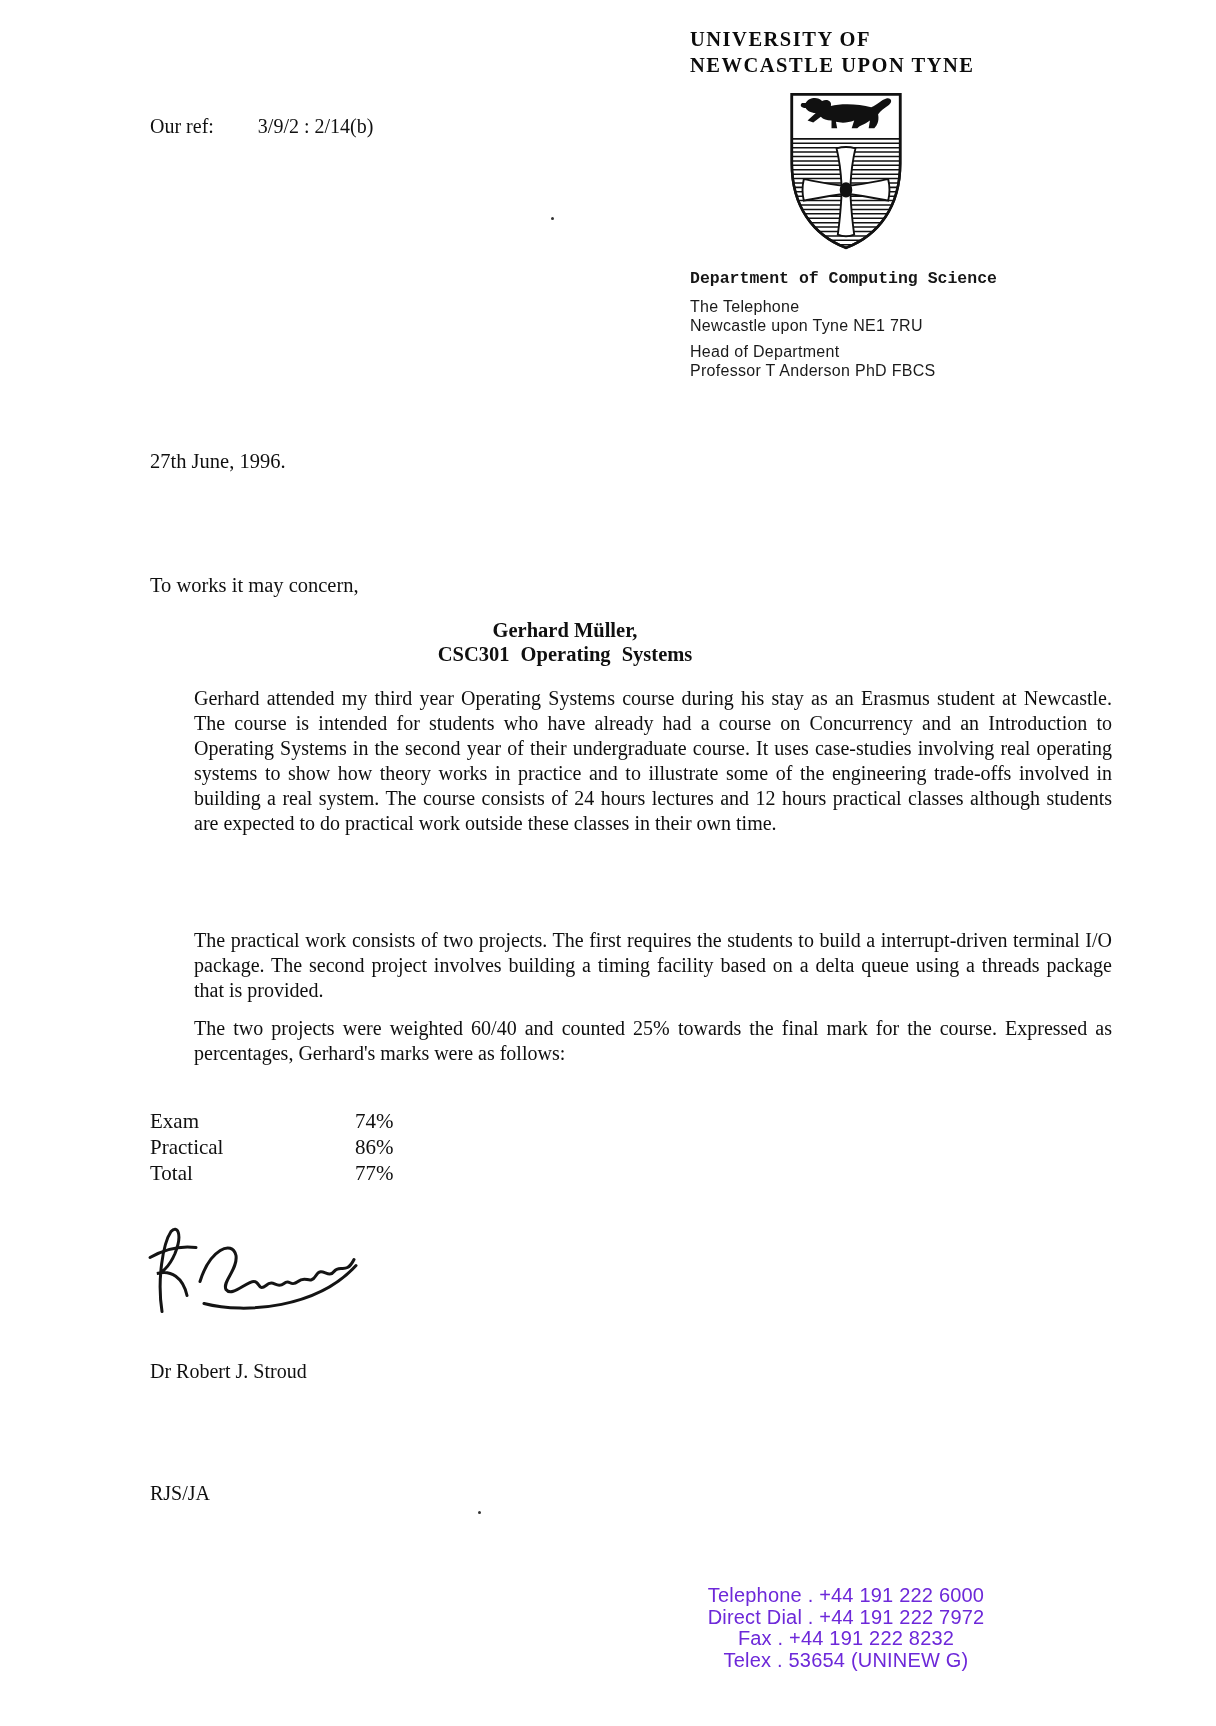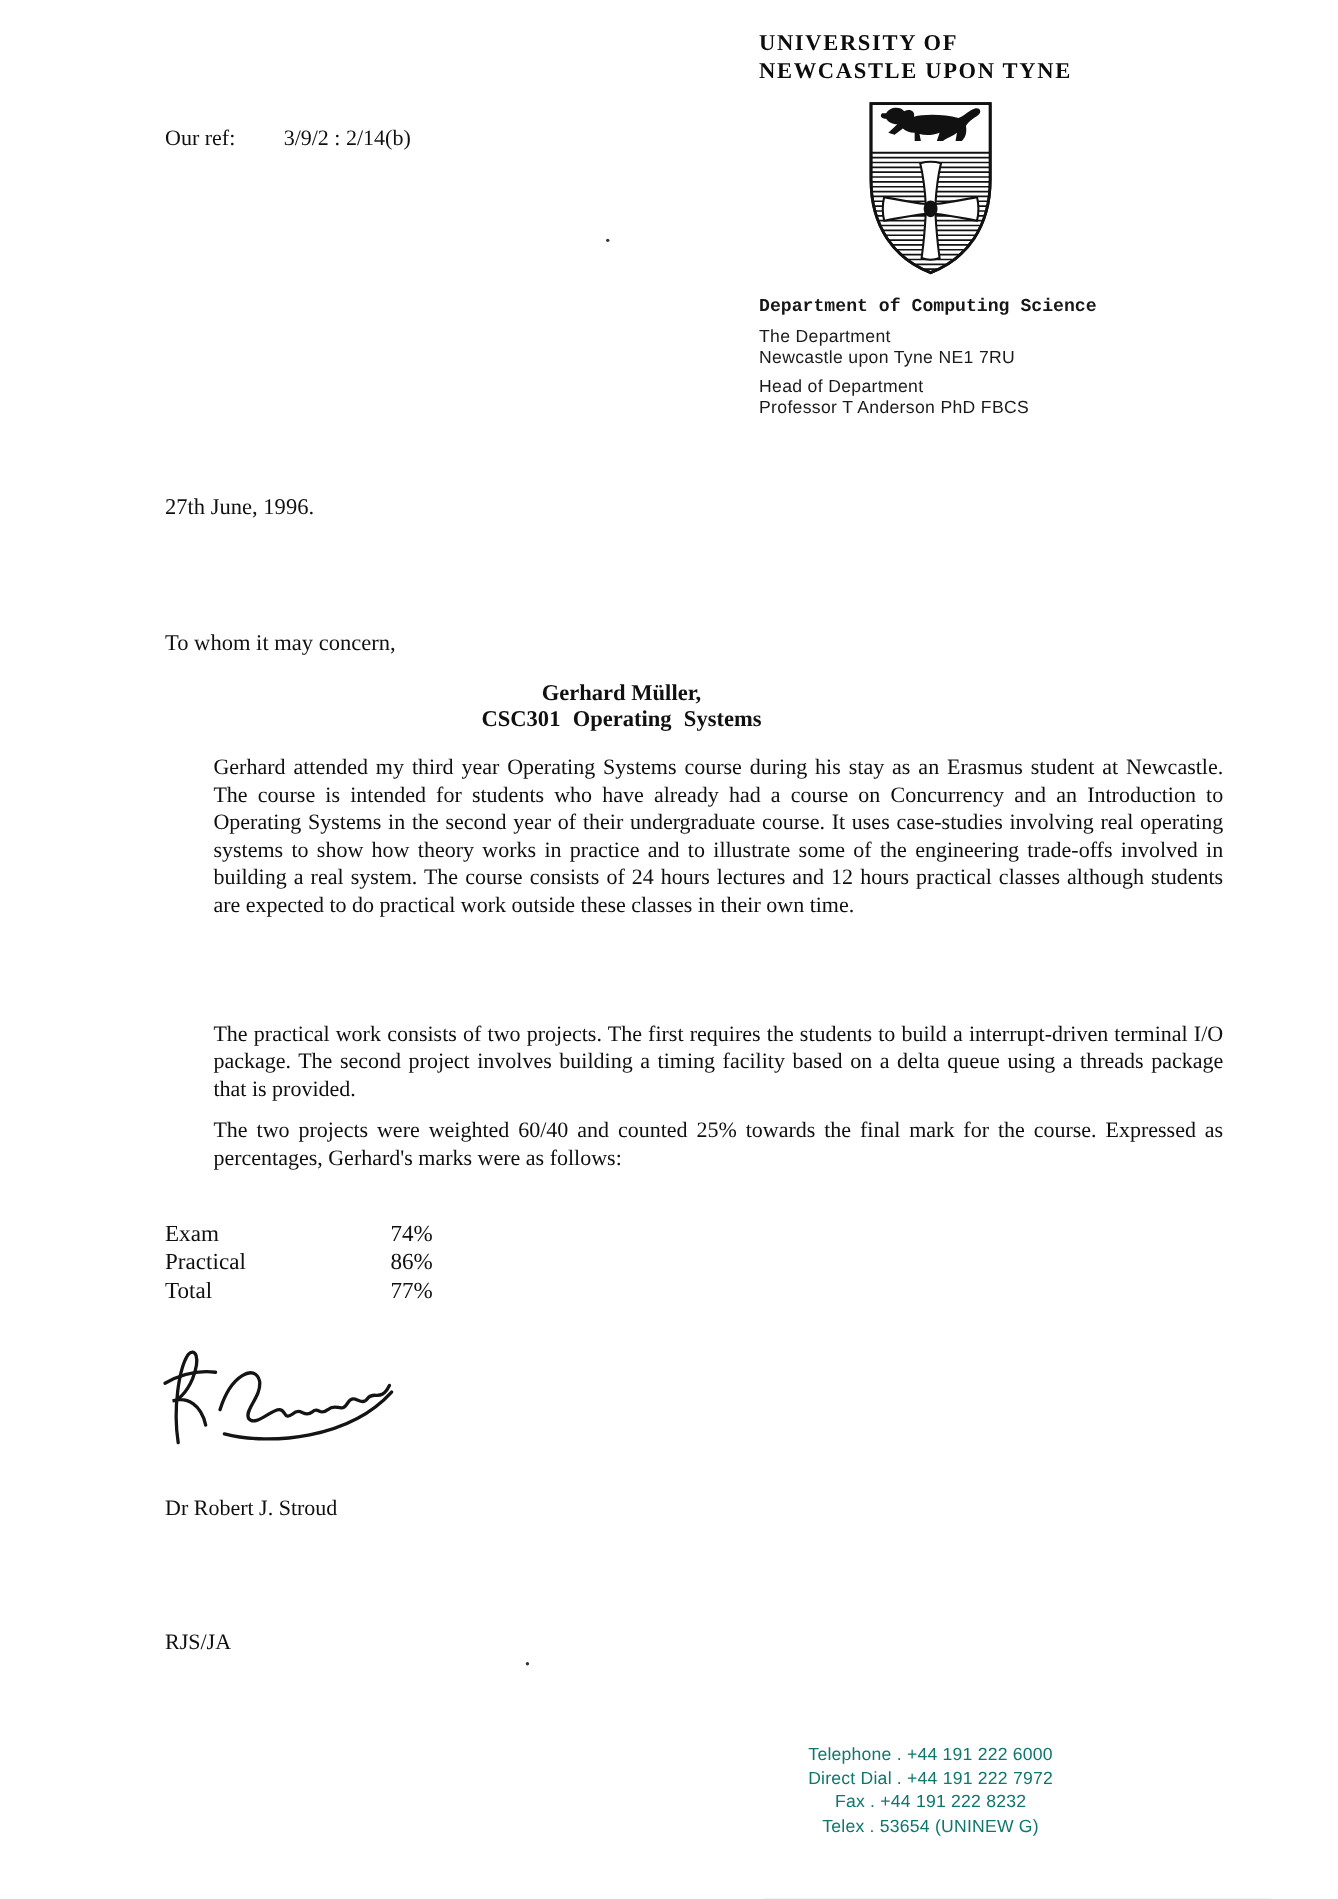--- a/index.html
+++ b/index.html
@@ -88,23 +88,23 @@
 
   .sig-img { position: absolute; top: 1208px; left: 146px; }
   .sig-name { position: absolute; top: 1360px; left: 150px; font-size: 20px; }
   .initials { position: absolute; top: 1482px; left: 150px; font-size: 20px; }
 
   
   .footer {
     position: absolute; top: 1585px; left: 690px; width: 312px;
     text-align: center;
     font-family: "Liberation Sans", sans-serif;
-    font-size: 16px;
+    font-size: 20px;
     line-height: 21.5px;
-    color: #0f766e;
+    color: #6d28d9;
     letter-spacing: 0.2px;
   }
 
   
   .dot { position: absolute; background: #333; border-radius: 50%; }
   .dot1 { top: 217px; left: 551px; width: 3px; height: 3px; }
   .dot2 { top: 1511px; left: 478px; width: 3px; height: 3px; }
 </style>
 </head>
 <body>
@@ -170,29 +170,29 @@
                C125,151 145,147 167,143 Q171,160 167,177
                C145,173 125,169 107,167 C108,185 110,210 113,231
                Q100,236 87,231 C90,210 92,185 93,167
                C75,169 55,173 33,177 Q29,160 33,143
                C55,147 75,151 93,153 C92,135 90,115 85,94 Z" fill="#ffffff" stroke="#111" stroke-width="3"></path>
       <ellipse cx="100" cy="160" rx="10" ry="12" fill="#111"></ellipse>
       <path d="M14,8 H186 V118 C186,186 152,232 100,252 C48,232 14,186 14,118 Z" fill="none" stroke="#111" stroke-width="4"></path>
     </svg>
 
     <div class="dept-name">Department of Computing Science</div>
-    <div class="dept-line">The Department</div>
+    <div class="dept-line">The Telephone</div>
     <div class="dept-line">Newcastle upon Tyne NE1 7RU</div>
     <div class="dept-line dept-head">Head of Department</div>
     <div class="dept-line">Professor T Anderson PhD FBCS</div>
   </div>
 
   <div class="dateline">27th June, 1996.</div>
 
-  <div class="salutation">To whom it may concern,</div>
+  <div class="salutation">To works it may concern,</div>
 
   <div class="subject">
     <div class="u l1">Gerhard Müller,</div>
     <div class="u l2">CSC301 Operating Systems</div>
   </div>
 
   <p class="para p1">Gerhard attended my third year Operating Systems course during his stay as an Erasmus student at Newcastle. The course is intended for students who have already had a course on Concurrency and an Introduction to Operating Systems in the second year of their undergraduate course. It uses case-studies involving real operating systems to show how theory works in practice and to illustrate some of the engineering trade-offs involved in building a real system. The course consists of 24 hours lectures and 12 hours practical classes although students are expected to do practical work outside these classes in their own time.</p>
   <p class="para p2">The practical work consists of two projects. The first requires the students to build a interrupt-driven terminal I/O package. The second project involves building a timing facility based on a delta queue using a threads package that is provided.</p>
   <p class="para p3">The two projects were weighted 60/40 and counted 25% towards the final mark for the course. Expressed as percentages, Gerhard's marks were as follows:</p>
 

